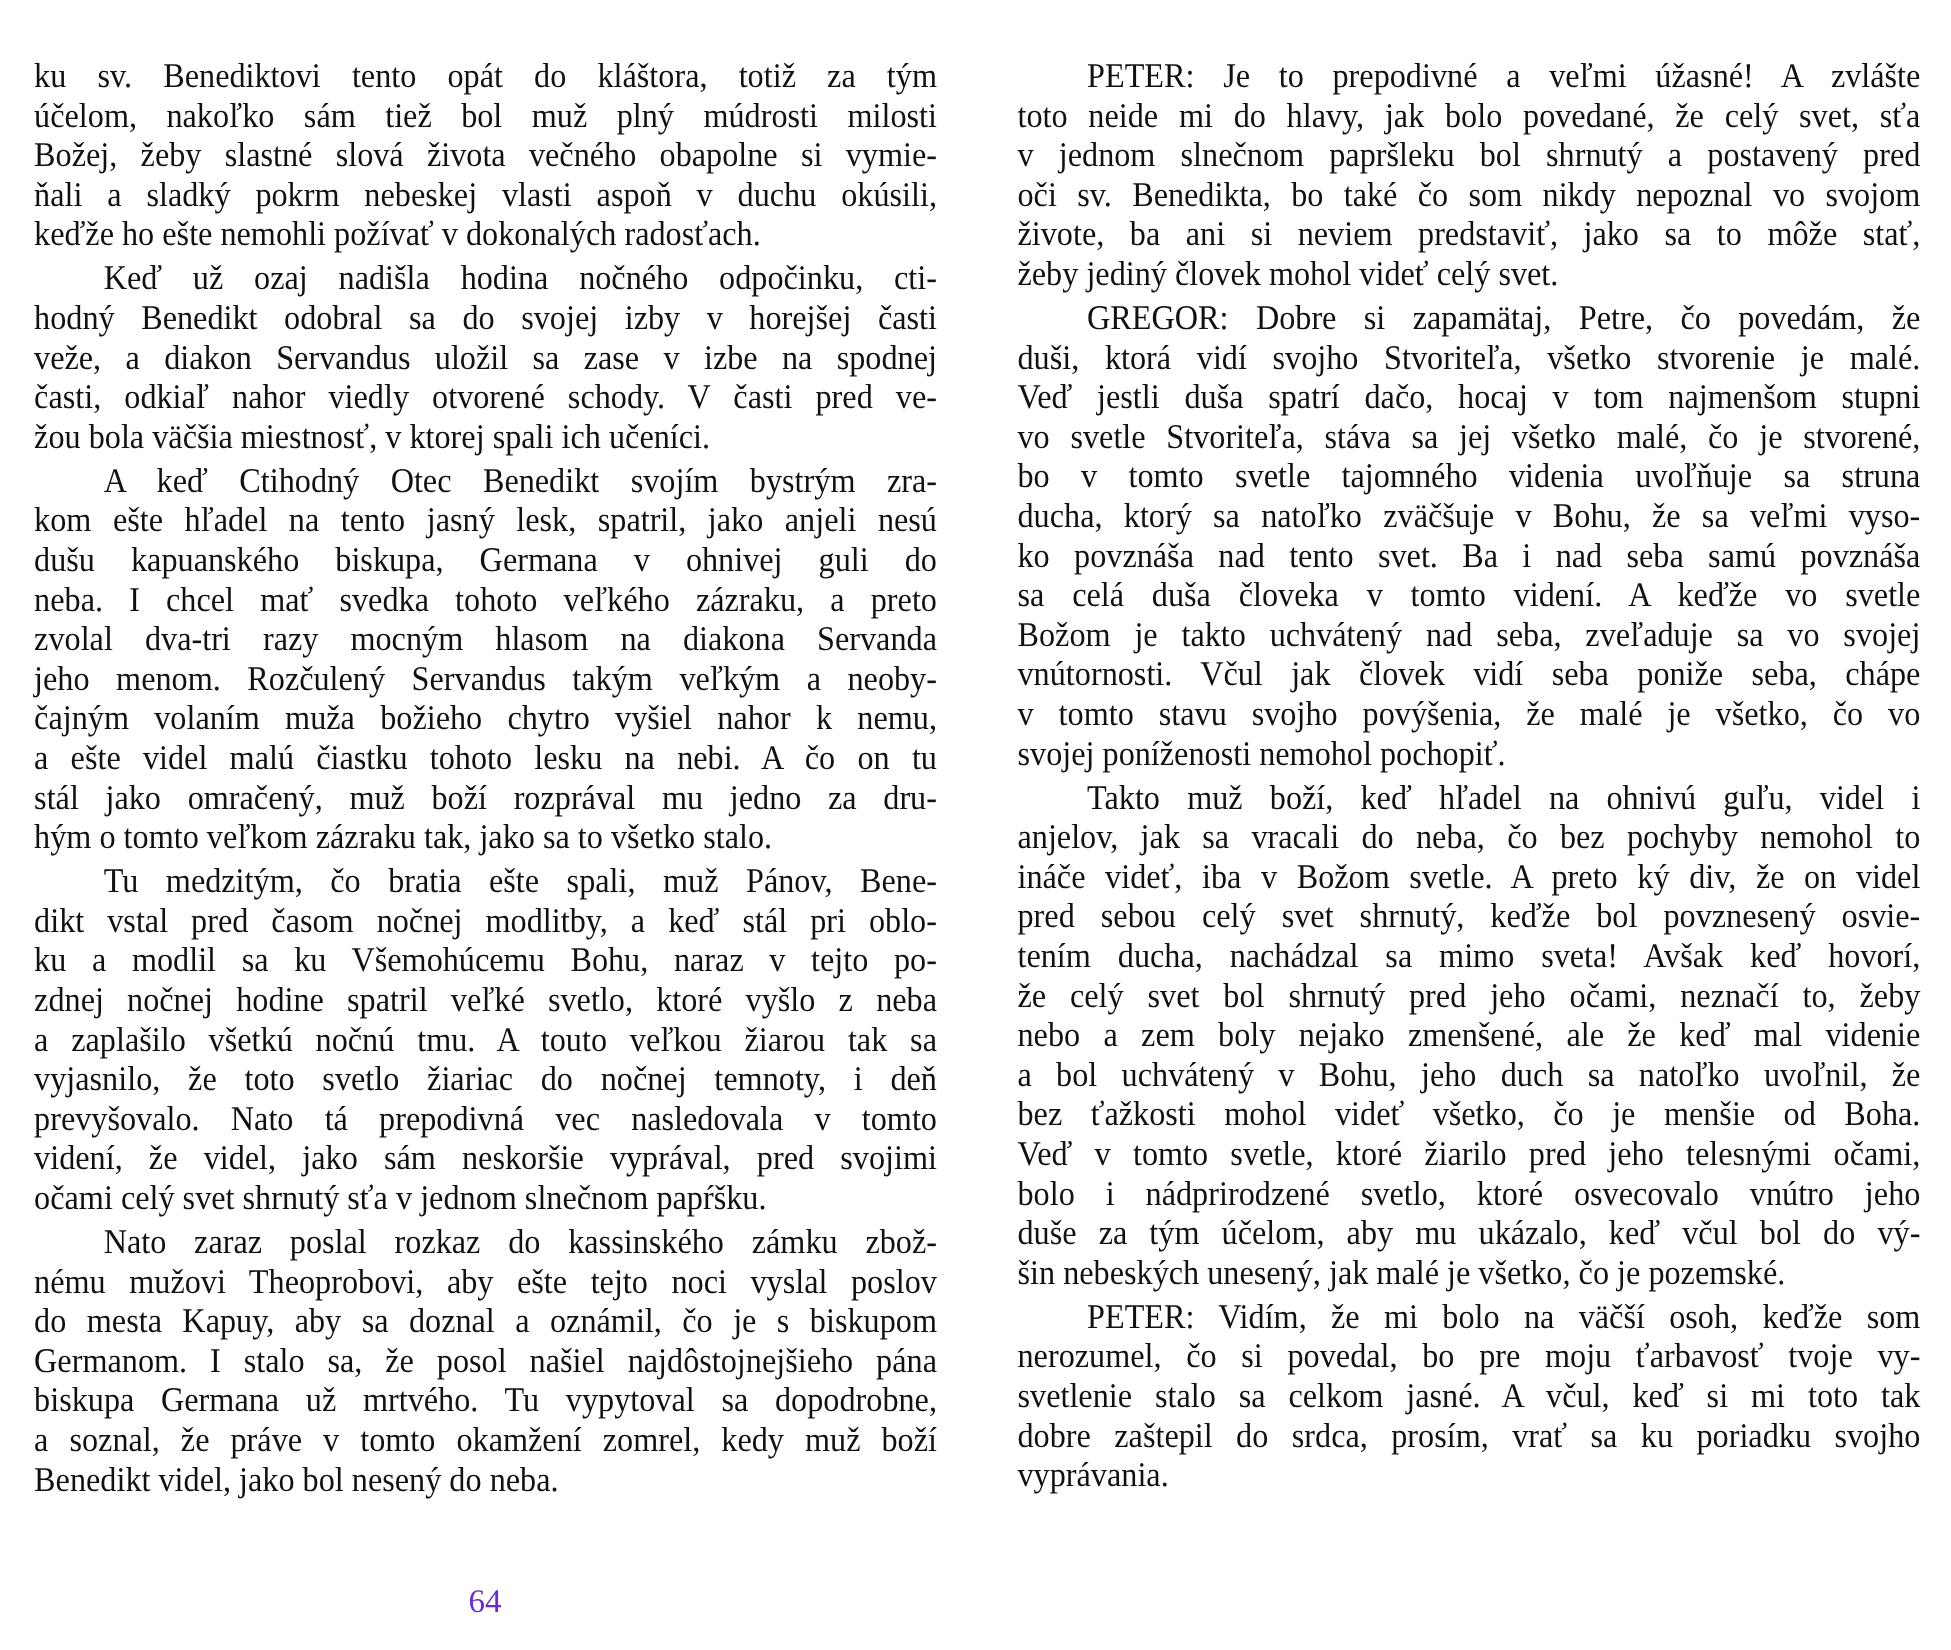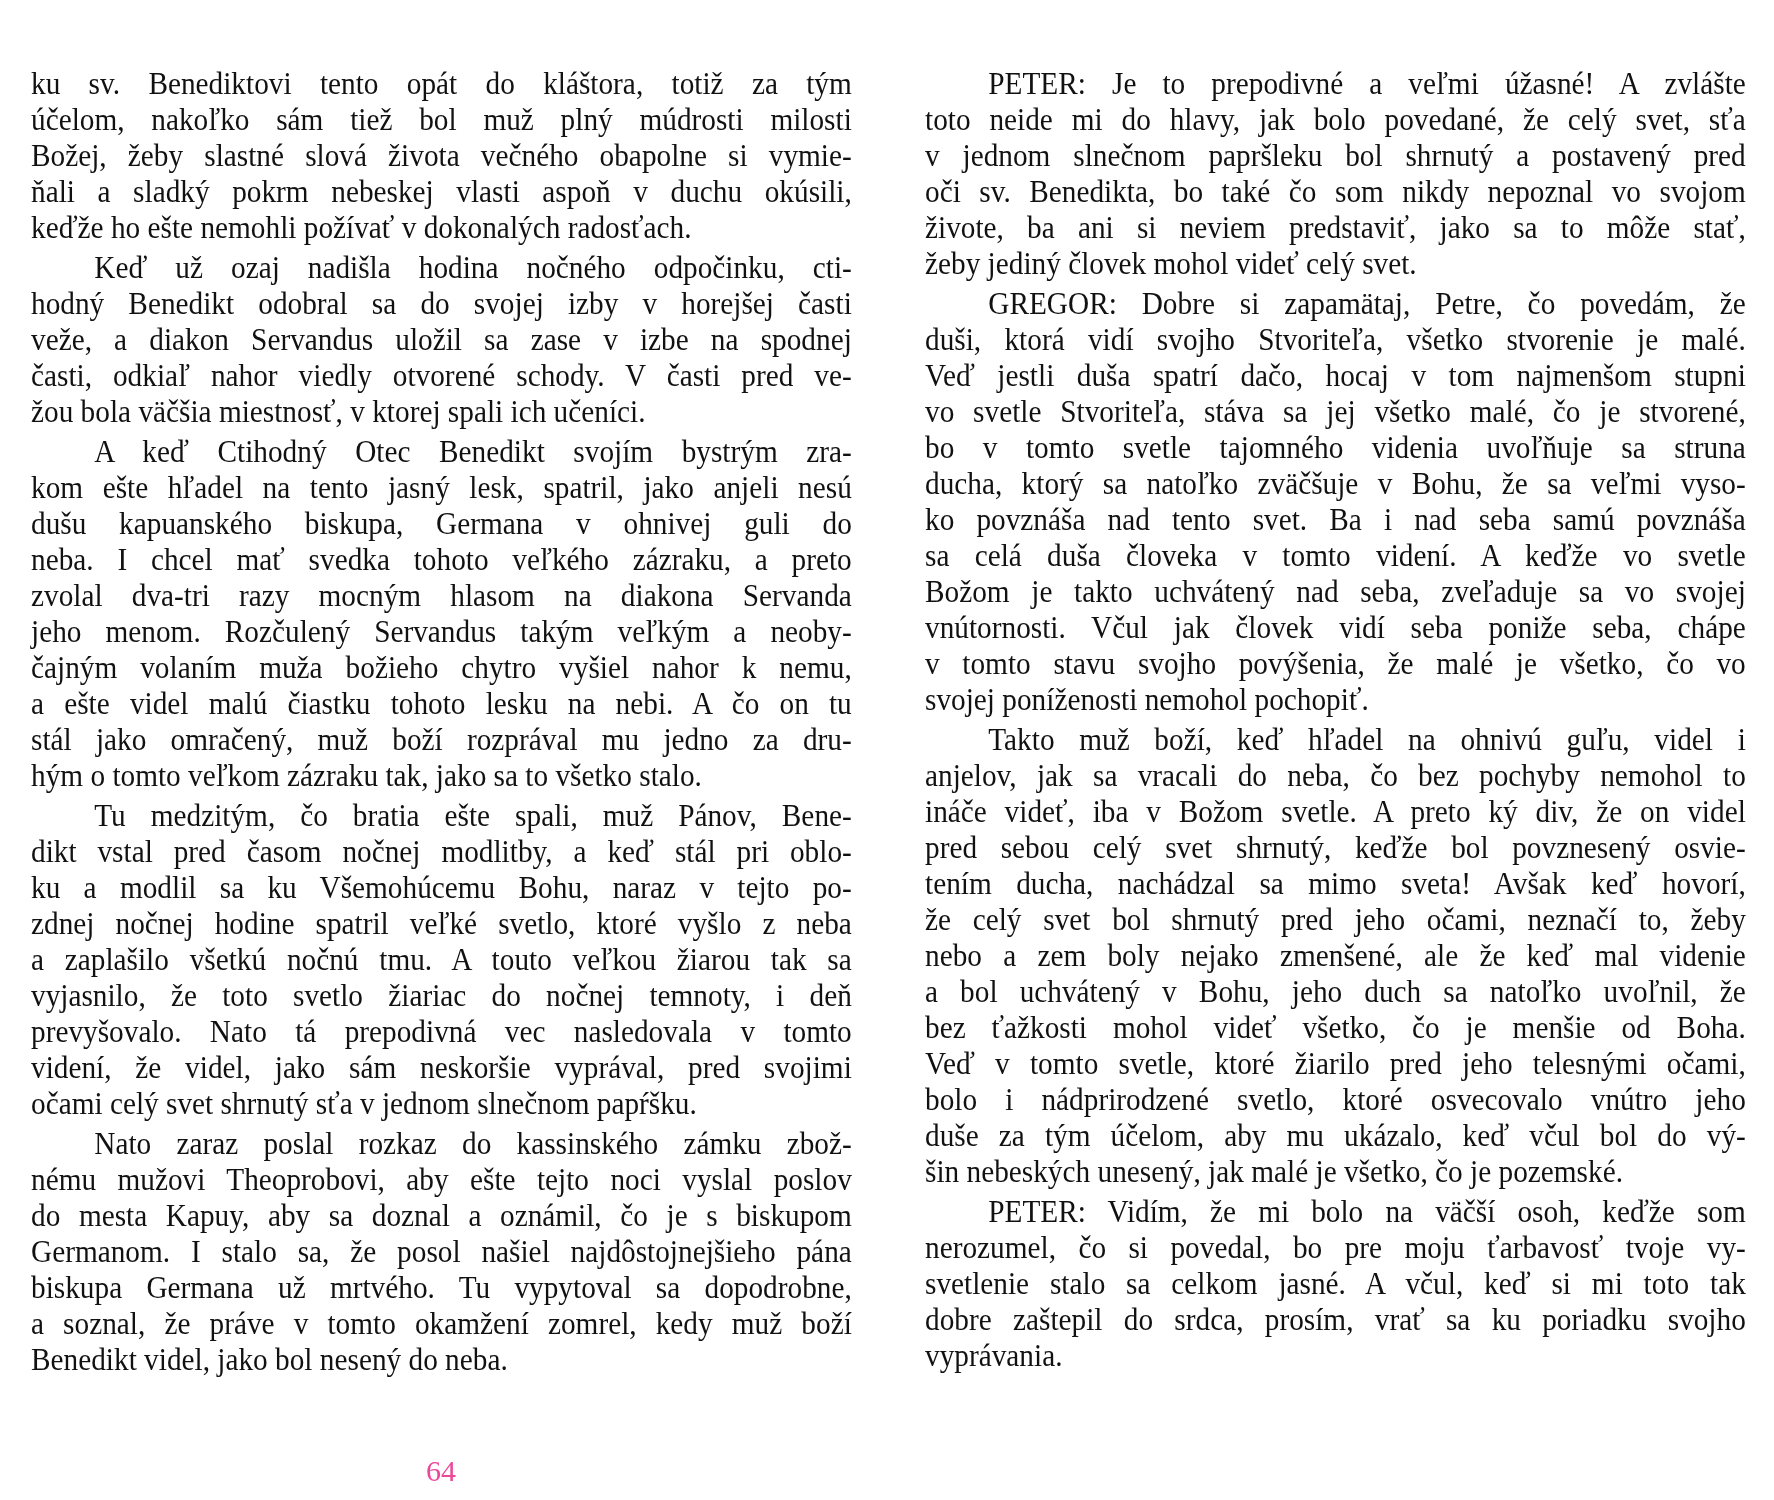--- a/index.html
+++ b/index.html
@@ -1,18 +1,18 @@
 <!DOCTYPE html>
 <html><head>
 <meta charset="utf-8">
 <style>
   html, body { margin: 0; padding: 0; background: #ffffff; }
   body { width: 1774px; height: 1500px; position: relative; overflow: hidden; }
   .page {
-    position: absolute; top: 15px; height: 1134px;
+    position: absolute; top: 0; height: 1134px;
     font-family: "Liberation Serif", "DejaVu Serif", serif;
     color: #111111;
   }
   .page.left  { left: 31px;  width: 821px; }
   .page.right { left: 925px; width: 821px; }
   .column { position: absolute; left: 0; right: 0; top: 51px; }
   .para { margin: 0 0 4px 0; }
   .line {
     display: block;
     height: 36px;
@@ -25,21 +25,21 @@
     transform-origin: left center;
     width: 107.5%;
     letter-spacing: 0px;
   }
   .line.last { text-align-last: left; }
   .line.indent { text-indent: 68px; }
   .page-number {
     position: absolute; top: 1441px; left: 0; right: 0;
     text-align: center;
     font-family: "Liberation Serif", "DejaVu Serif", serif;
-    font-size: 30px; line-height: 30px; color: #ec4899;
+    font-size: 30px; line-height: 30px; color: #6d28d9;
   }
   .page.left .page-number  { left: -1px; }
   .page.right .page-number { left: 2px; }
 </style>
 </head>
 <body>
 
 <div class="page left">
   <div class="column">
       <div class="para">

